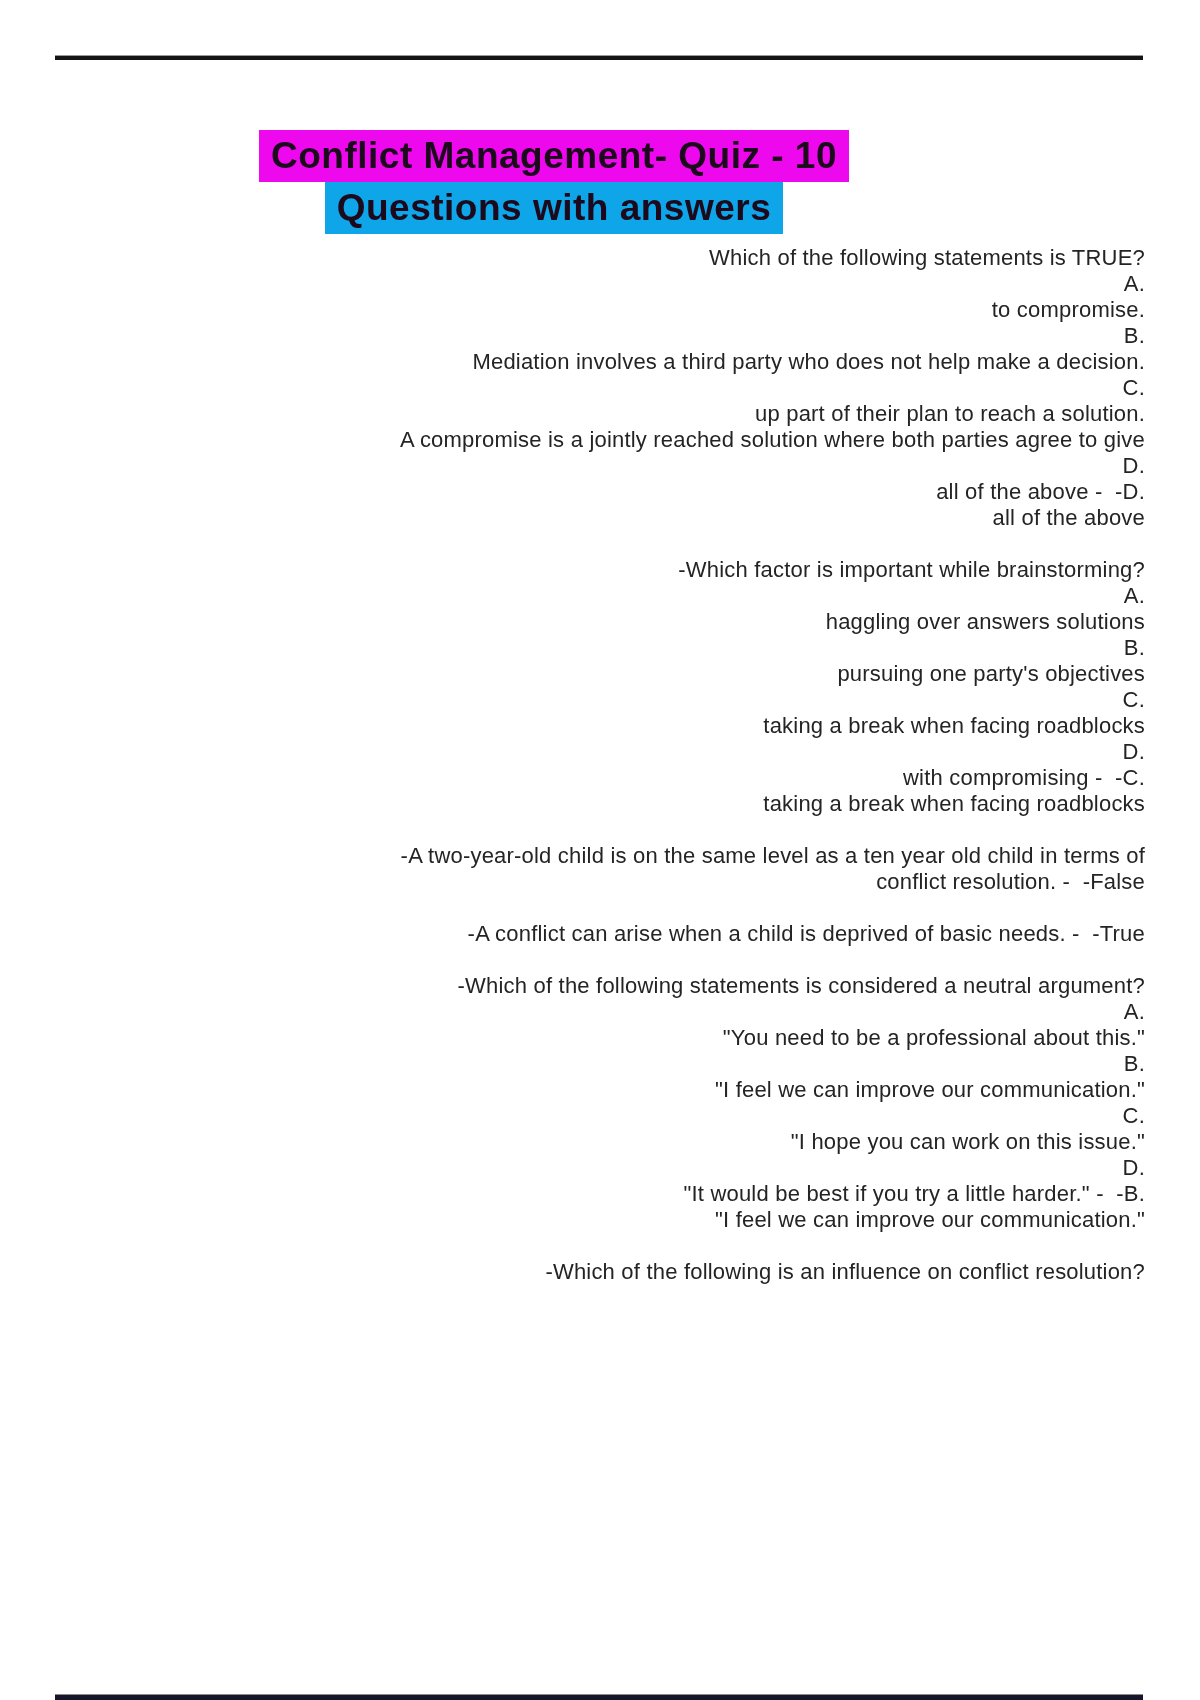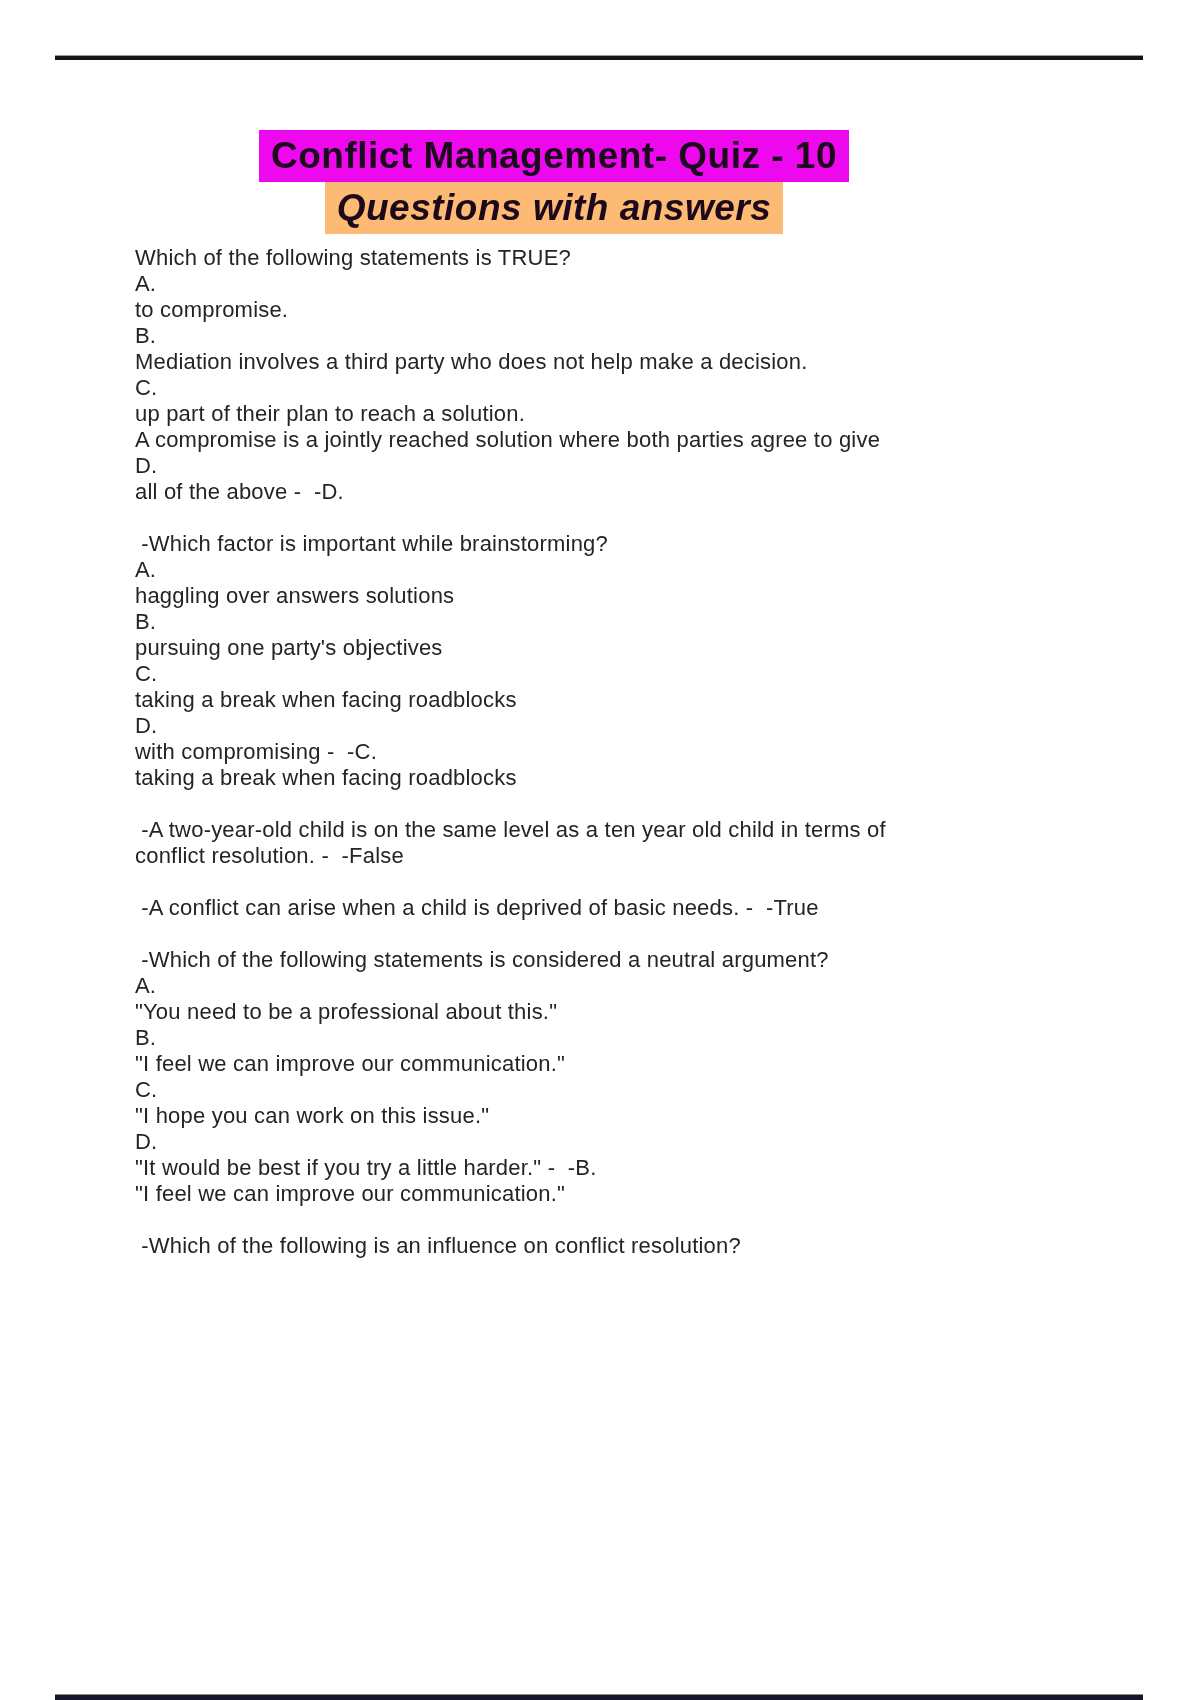--- a/index.html
+++ b/index.html
@@ -58,44 +58,46 @@
     top: 245px;
     width: 1010px;
     font-size: 22px;
     line-height: 26px;
     color: #242424;
     letter-spacing: 0.2px;
   }
   .line {
     white-space: pre;
     height: 26px;
+    text-align: right;
   }
 </style>
 </head>
 <body>
 
 <div class="page">
   <div class="top-rule" style="background: rgb(20, 20, 20);"></div>
 
   <h1 class="title">
     <span class="hl" style="background: rgb(238, 8, 238); color: rgb(28, 10, 28);">Conflict Management- Quiz - 10</span><br>
-    <span class="hl" style="background: #fdba74; color: rgb(28, 10, 28); font-style: italic;">Questions with answers</span>
+    <span class="hl" style="background: #0ea5e9; color: rgb(28, 10, 28);">Questions with answers</span>
   </h1>
 
   <div class="body-text" id="doc-body">
       <div class="line">Which of the following statements is TRUE?</div>
       <div class="line">A.</div>
       <div class="line">to compromise.</div>
       <div class="line">B.</div>
       <div class="line">Mediation involves a third party who does not help make a decision.</div>
       <div class="line">C.</div>
       <div class="line">up part of their plan to reach a solution.</div>
       <div class="line">A compromise is a jointly reached solution where both parties agree to give</div>
       <div class="line">D.</div>
       <div class="line">all of the above -  -D.</div>
+      <div class="line">all of the above</div>
       <div class="line"> </div>
       <div class="line"> -Which factor is important while brainstorming?</div>
       <div class="line">A.</div>
       <div class="line">haggling over answers solutions</div>
       <div class="line">B.</div>
       <div class="line">pursuing one party's objectives</div>
       <div class="line">C.</div>
       <div class="line">taking a break when facing roadblocks</div>
       <div class="line">D.</div>
       <div class="line">with compromising -  -C.</div>

